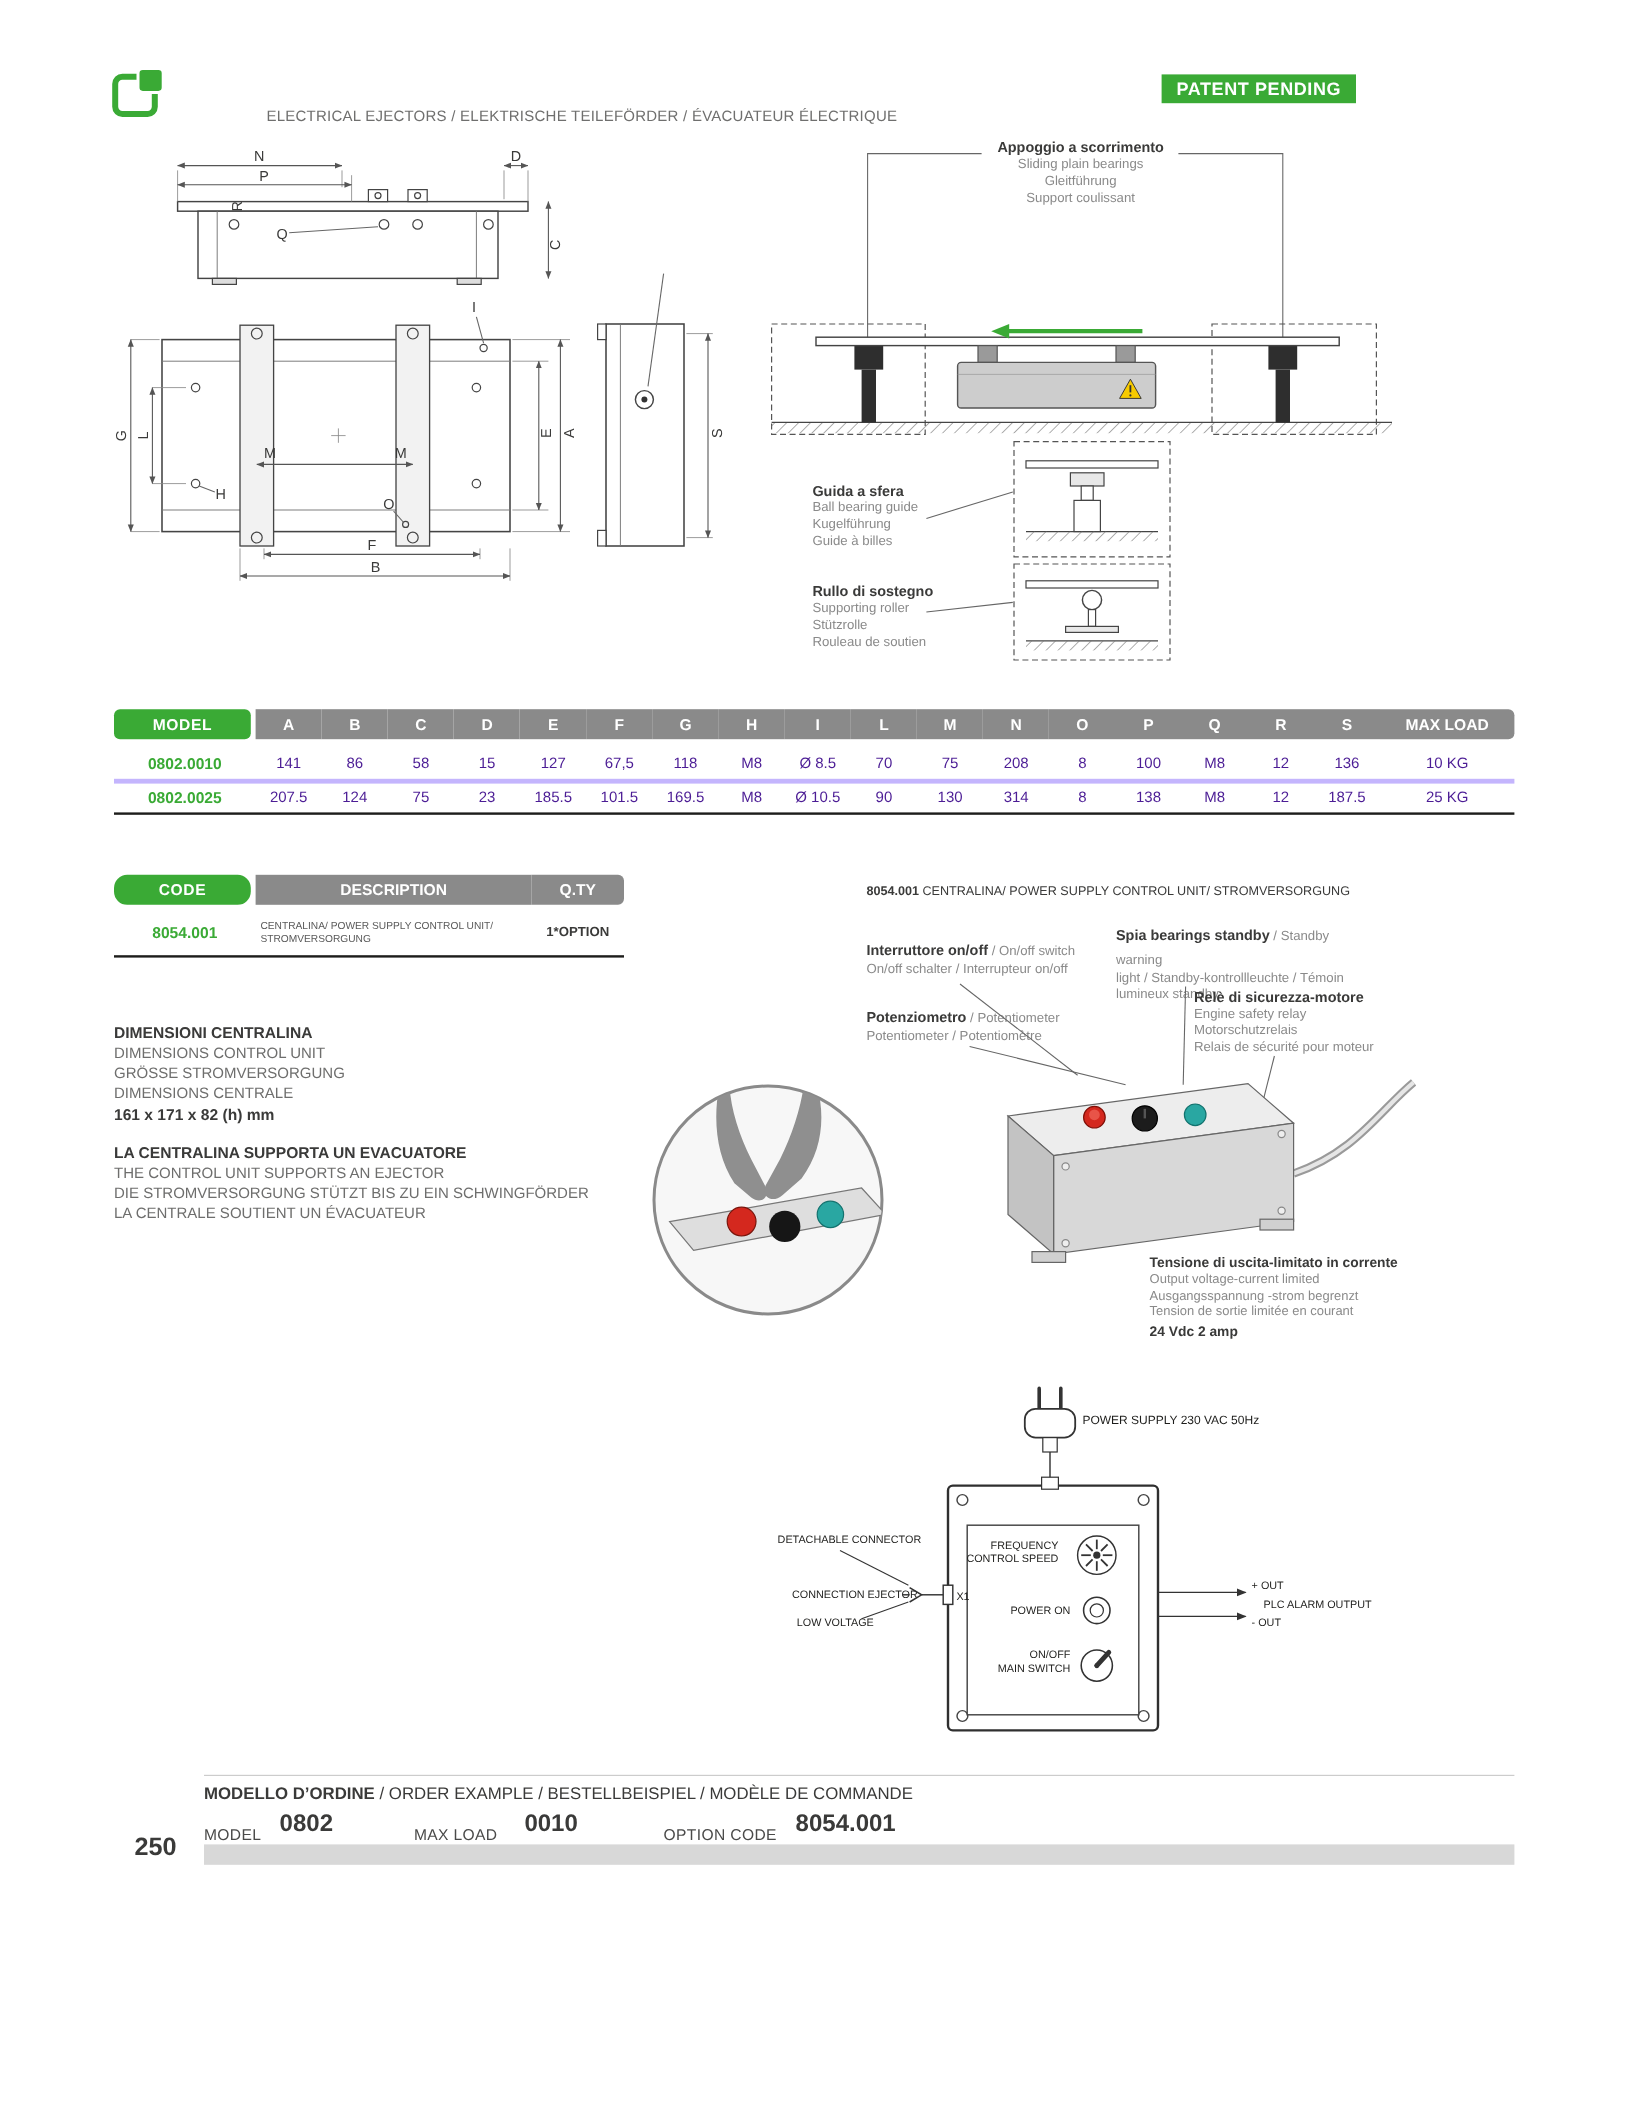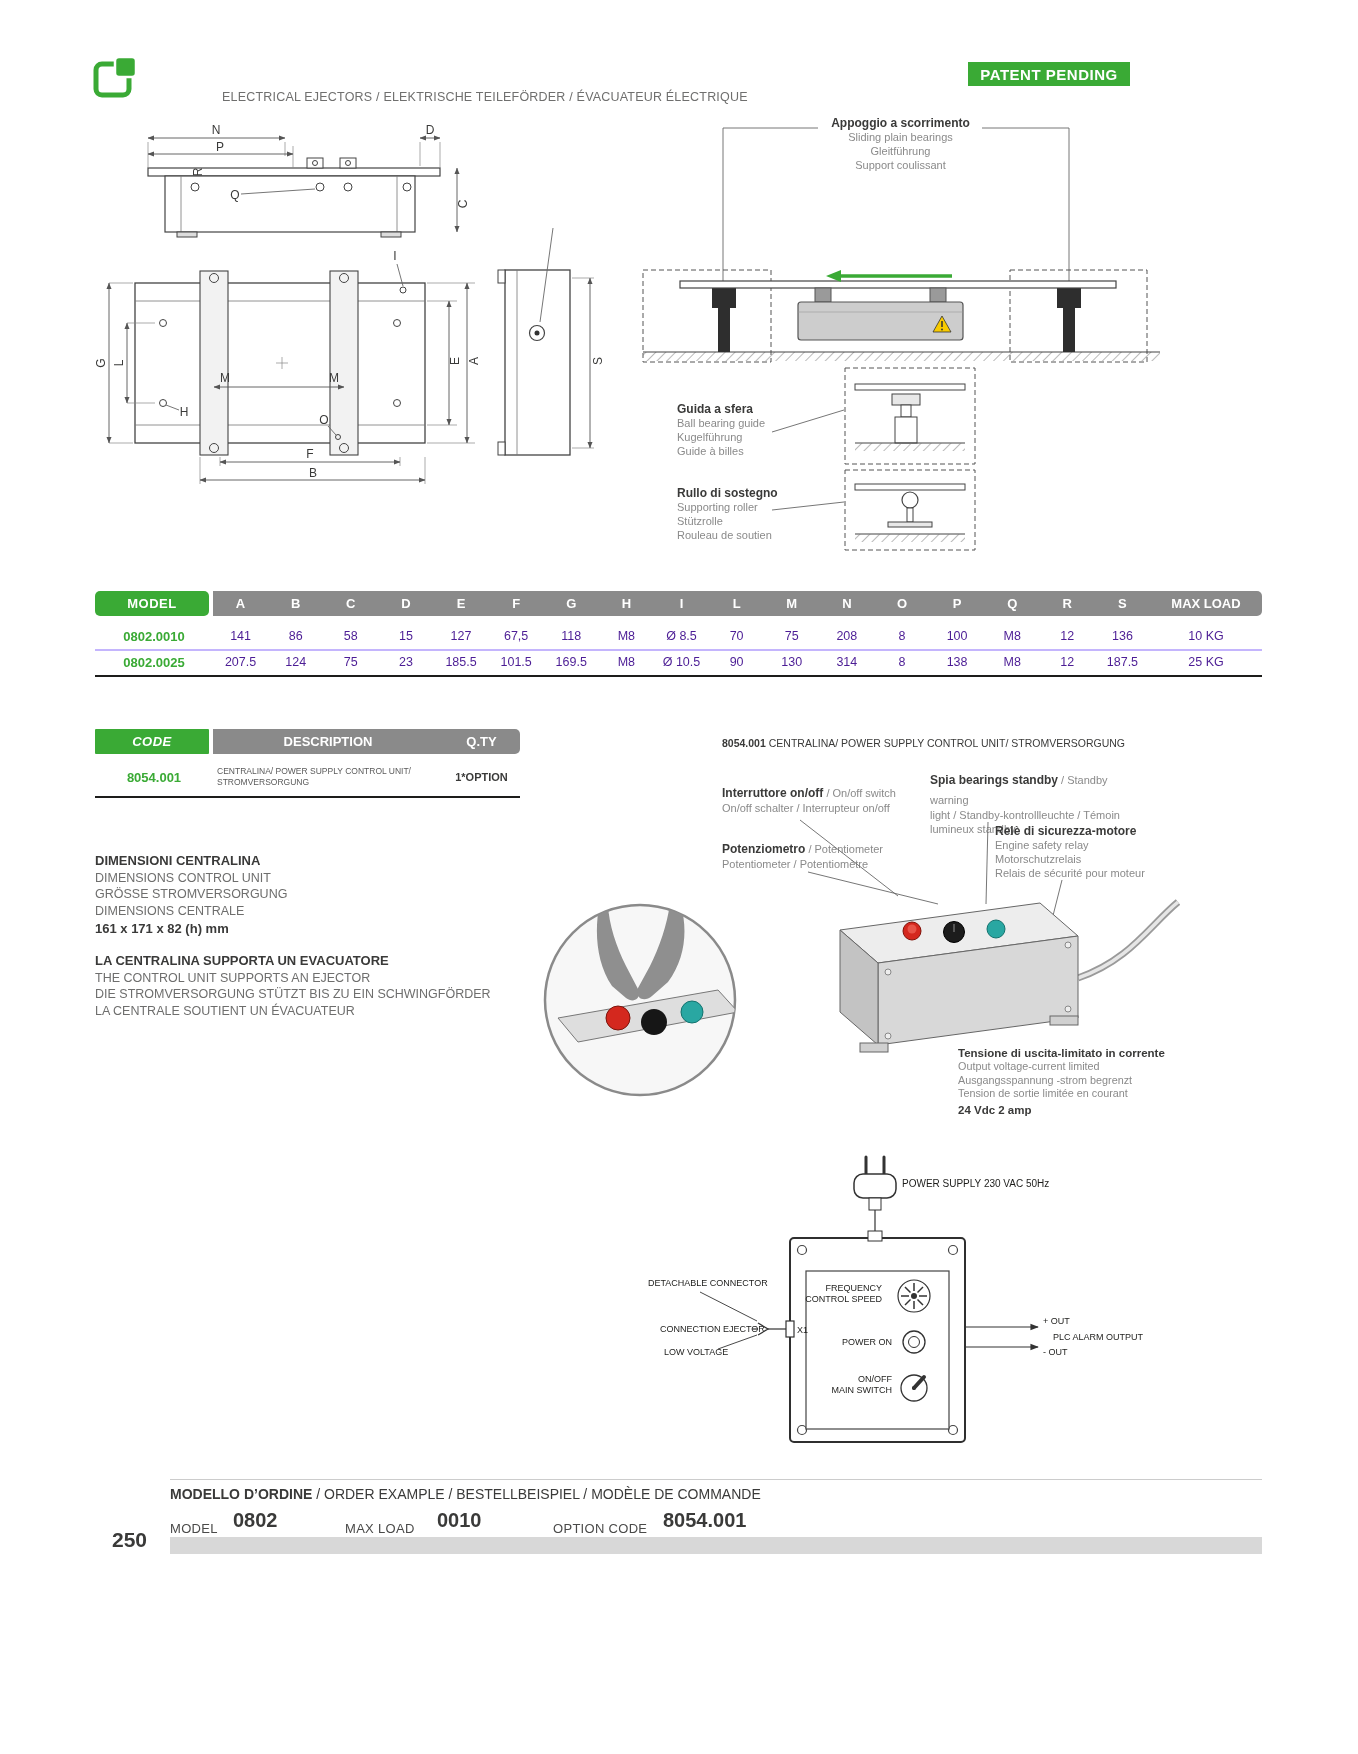--- a/index.html
+++ b/index.html
@@ -34,28 +34,28 @@
   
   .mtable { left:95px; top:591px; width:1167px; }
   .mt-row { display:grid; grid-template-columns:118px repeat(17,1fr) 112px; }
   .mt-head .hc { background:#8a8a8a; color:#fff; font-size:13px; font-weight:bold;
                  text-align:center; padding:5px 2px; }
   .mt-head .hc-model { background:#3aaa35; border-radius:5px; margin-right:4px; letter-spacing:0.5px; }
   .mt-head .hc-last { border-radius:0 5px 5px 0; }
   .mt-body { margin-top:9px; border-bottom:2px solid #1d1d1b; }
   .mt-body .bc { font-size:12.5px; text-align:center; padding:4px 0 5px; color:#4c1d95; }
   .mt-body .code { color:#3aaa35; font-weight:bold; font-size:13px; }
-  .mt-body .r1 { border-bottom:2px solid #c4b5fd; }
+  .mt-body .r1 { border-bottom:4px solid #c4b5fd; }
 
   
   .ctable { left:95px; top:729px; width:425px; }
   .ct-head { display:grid; grid-template-columns:118px 230px 77px; }
   .ct-head .hc { background:#8a8a8a; color:#fff; font-size:13px; font-weight:bold;
                  text-align:center; padding:5px 2px; }
-  .ct-head .hc-code { background:#3aaa35; border-radius:1px; margin-right:4px; letter-spacing:0.5px;font-style:italic; }
+  .ct-head .hc-code { background:#3aaa35; border-radius:11px; margin-right:4px; letter-spacing:0.5px; }
   .ct-head .hc-last { border-radius:0 5px 5px 0; }
   .ct-row { display:grid; grid-template-columns:118px 230px 77px; margin-top:8px;
             border-bottom:2px solid #1d1d1b; align-items:center; padding:4px 0 8px; }
   .ct-row .code { color:#3aaa35; font-weight:bold; font-size:13px; text-align:center; }
   .ct-row .desc { font-size:8.5px; color:#5a5a5a; line-height:1.3; padding:0 10px 0 4px; }
   .ct-row .qty { font-size:11px; font-weight:bold; text-align:center; color:#3a3a39; }
 
   
   .unit-heading { font-size:10.5px; color:#3a3a39; }
   .unit-heading b { font-weight:bold; }

